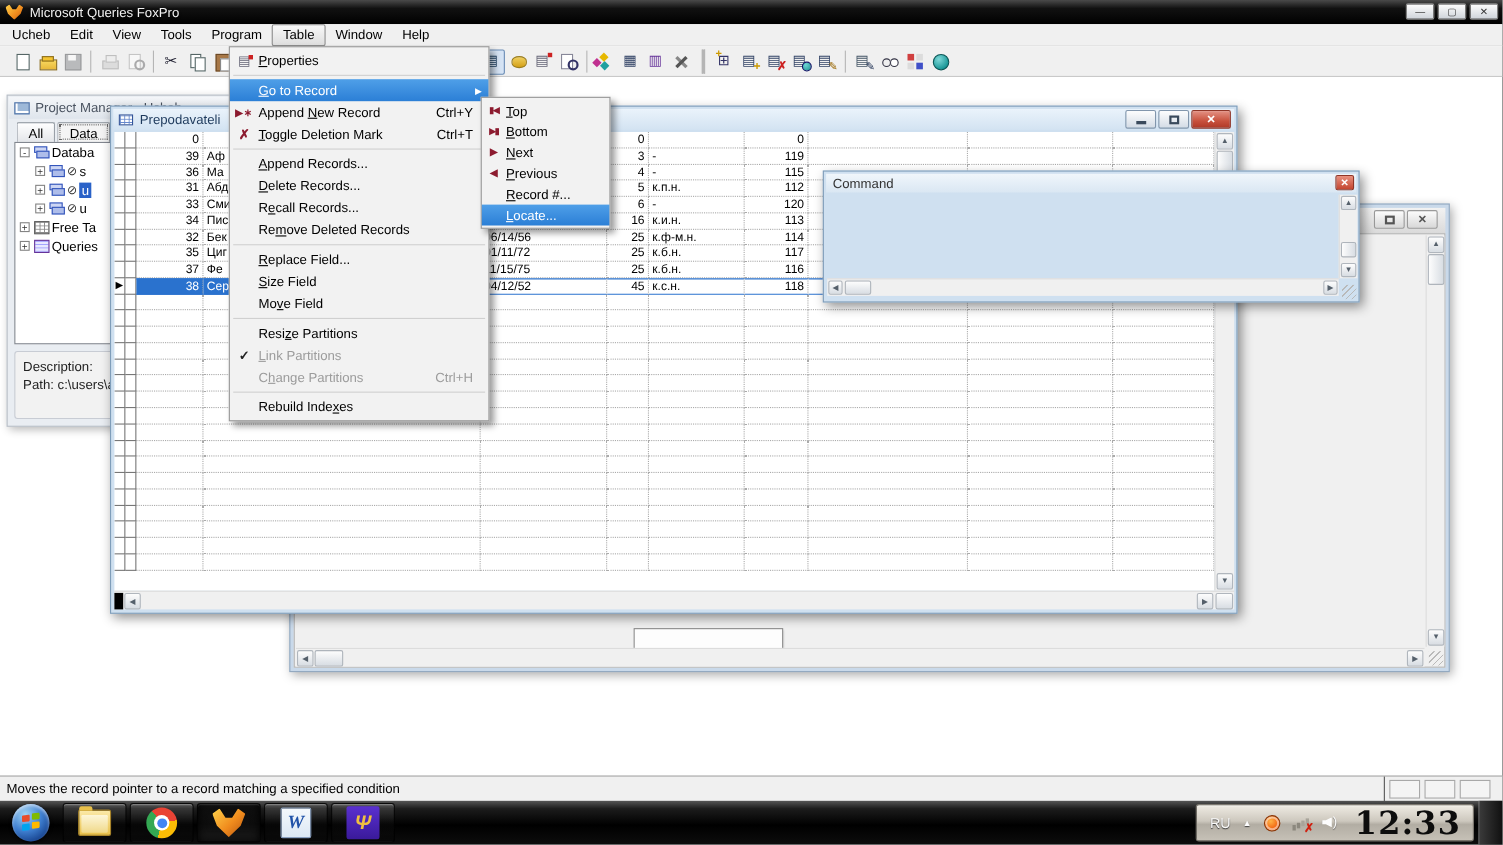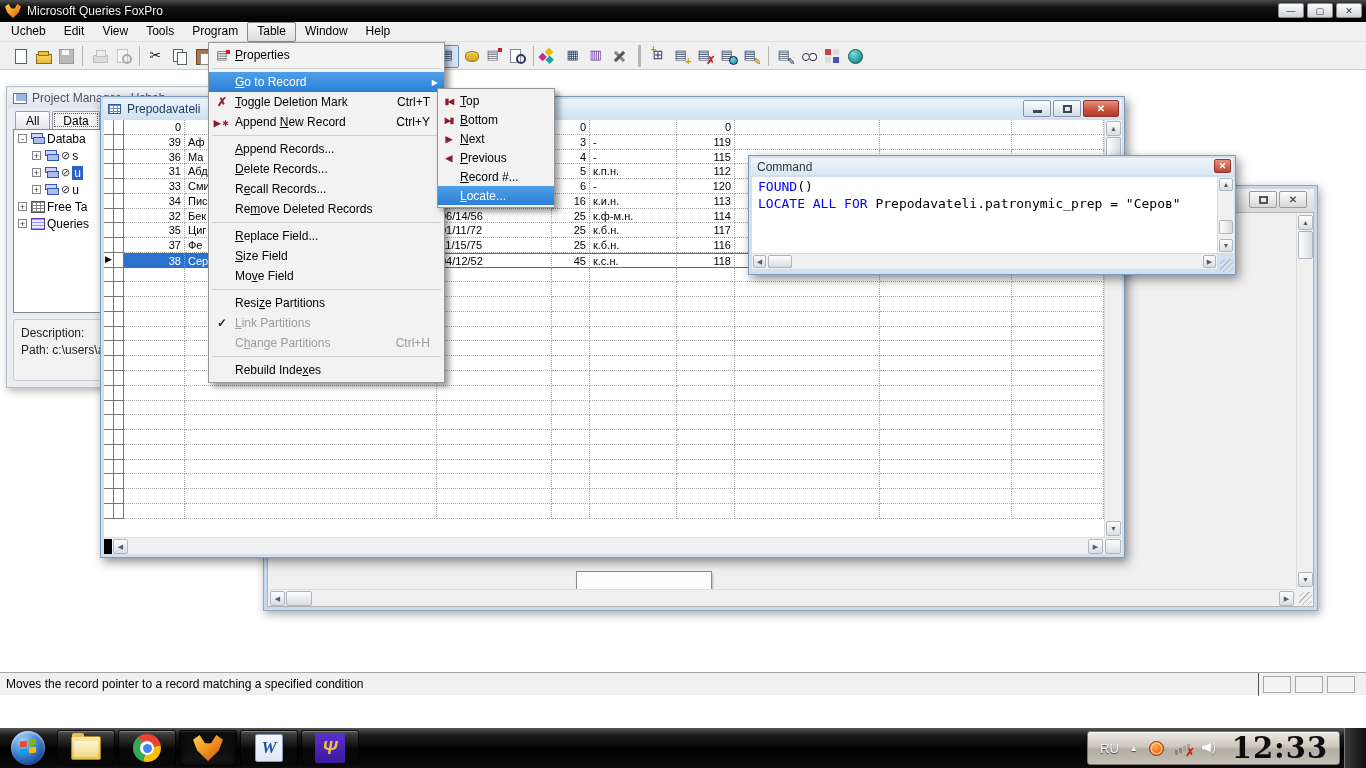--- a/index.html
+++ b/index.html
@@ -192,21 +192,21 @@
   .mi-ic.font-icon::before{content:"A";color:#1f3fbf;font-size:13px;}
   .mi-ic.append-record-icon::before{content:"▶∗";font-size:9px;letter-spacing:1px;}
   .mi-ic.toggle-deletion-icon::before{content:"✗";font-size:12px;}
   .mi-ic.check-icon::before{content:"✓";color:#222;font-size:12px;}
   .mi-ic.top-icon::before{content:"▮◀";font-size:8px;letter-spacing:-1px;}
   .mi-ic.bottom-icon::before{content:"▶▮";font-size:8px;letter-spacing:-1px;}
   .mi-ic.next-icon::before{content:"▶";font-size:9px;}
   .mi-ic.previous-icon::before{content:"◀";font-size:9px;}
 
   
-  #statusbar{position:absolute;left:0;top:672px;width:1366px;height:23px;background:#f0f0f0;
+  #statusbar{position:absolute;left:0;top:705px;width:1366px;height:23px;background:#f0f0f0;
              border-top:1px solid #a7a7a7;display:flex;align-items:center;font-size:12px;}
   #sb-text{padding-left:6px;flex:none;width:1258px;}
   #sb-divider{width:1px;height:23px;background:#555;}
   #sb-panels{display:flex;gap:4px;padding-left:4px;}
   .sb-panel{width:28px;height:17px;background:#f4f4f4;border:1px solid #a8a8a8;}
 
   
   #taskbar{position:absolute;left:0;top:728px;width:1366px;height:40px;
            background:linear-gradient(#555 0,#1c1c1c 18%,#000 55%,#0d0d0d);}
   #tk-buttons{position:absolute;left:2px;top:1px;display:flex;align-items:center;height:38px;}
@@ -832,24 +832,20 @@
       <div class="sbb" style="right:19px;top:1px;width:15px;height:15px;">▶</div>
       <div class="sbb" style="right:1px;top:1px;width:16px;height:15px;"></div>
     </div>
   </div>
 
   <div id="command-window" class="awin">
     <div class="titl">
       <span>Command</span>
     </div>
     <div class="cwb-close">✕</div>
-    <div id="cmd-text">
-        <div class="cmd-line"><span class="kw">FOUND</span><span>()</span></div>
-        <div class="cmd-line"><span class="kw">LOCATE ALL FOR </span><span>Prepodavateli.patronymic_prep = "Серов"</span></div>
-      </div>
     <div class="sb sbv" style="left:468px;top:21px;width:17px;height:76px;">
       <div class="sbb" style="left:1px;top:1px;width:14px;height:13px;">▲</div>
       <div class="sbt" style="left:1px;top:43px;width:14px;height:14px;"></div>
       <div class="sbb" style="left:1px;bottom:1px;width:14px;height:13px;">▼</div>
     </div>
     <div class="sb sbh" style="left:3px;top:97px;width:465px;height:16px;">
       <div class="sbb" style="left:1px;top:1px;width:13px;height:13px;">◀</div>
       <div class="sbt h" style="left:16px;top:1px;width:24px;height:13px;"></div>
       <div class="sbb" style="right:1px;top:1px;width:13px;height:13px;">▶</div>
     </div>
@@ -861,28 +857,28 @@
         <span class="mi-ic properties-icon"></span>
         <span class="mi-lbl"><u>P</u>roperties</span>
       </div>
       <div class="menu-sep"></div>
       <div class="mi hl">
         <span class="mi-ic"></span>
         <span class="mi-lbl"><u>G</u>o to Record</span>
         <span class="mi-sub">▶</span>
       </div>
       <div class="mi">
+        <span class="mi-ic append-record-icon"></span>
+        <span class="mi-lbl">Append <u>N</u>ew Record</span>
+        <span class="mi-sc">Ctrl+Y</span>
+      </div>
+      <div class="mi">
         <span class="mi-ic toggle-deletion-icon"></span>
         <span class="mi-lbl"><u>T</u>oggle Deletion Mark</span>
         <span class="mi-sc">Ctrl+T</span>
-      </div>
-      <div class="mi">
-        <span class="mi-ic append-record-icon"></span>
-        <span class="mi-lbl">Append <u>N</u>ew Record</span>
-        <span class="mi-sc">Ctrl+Y</span>
       </div>
       <div class="menu-sep"></div>
       <div class="mi">
         <span class="mi-ic"></span>
         <span class="mi-lbl"><u>A</u>ppend Records...</span>
       </div>
       <div class="mi">
         <span class="mi-ic"></span>
         <span class="mi-lbl"><u>D</u>elete Records...</span>
       </div>

